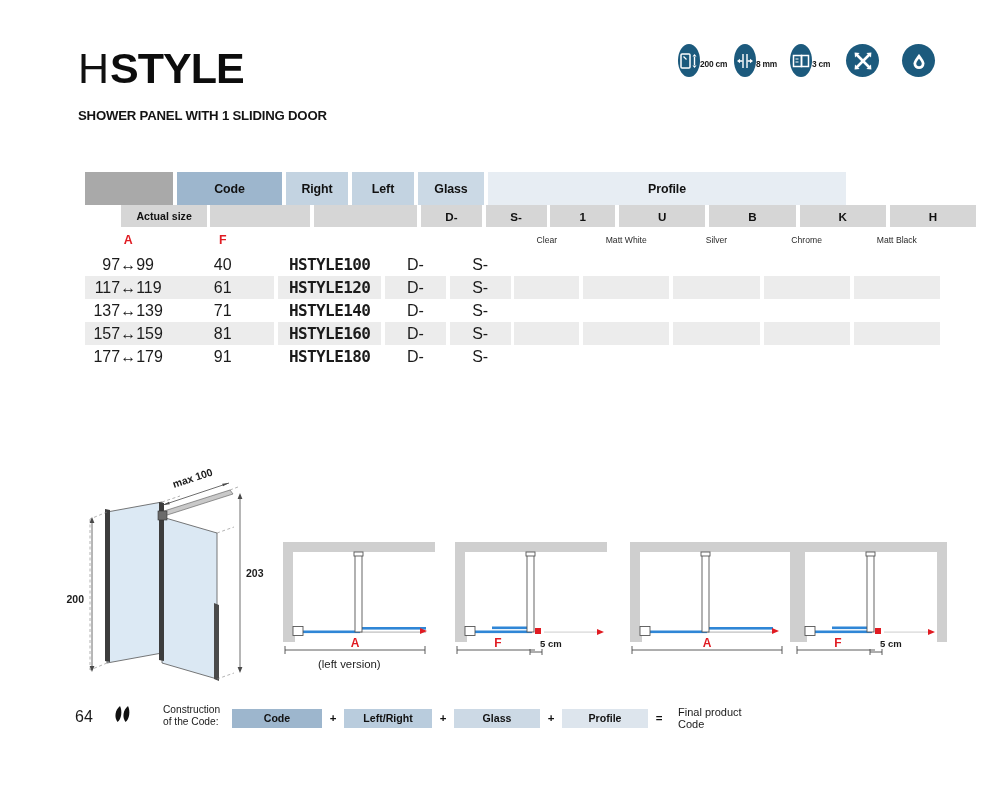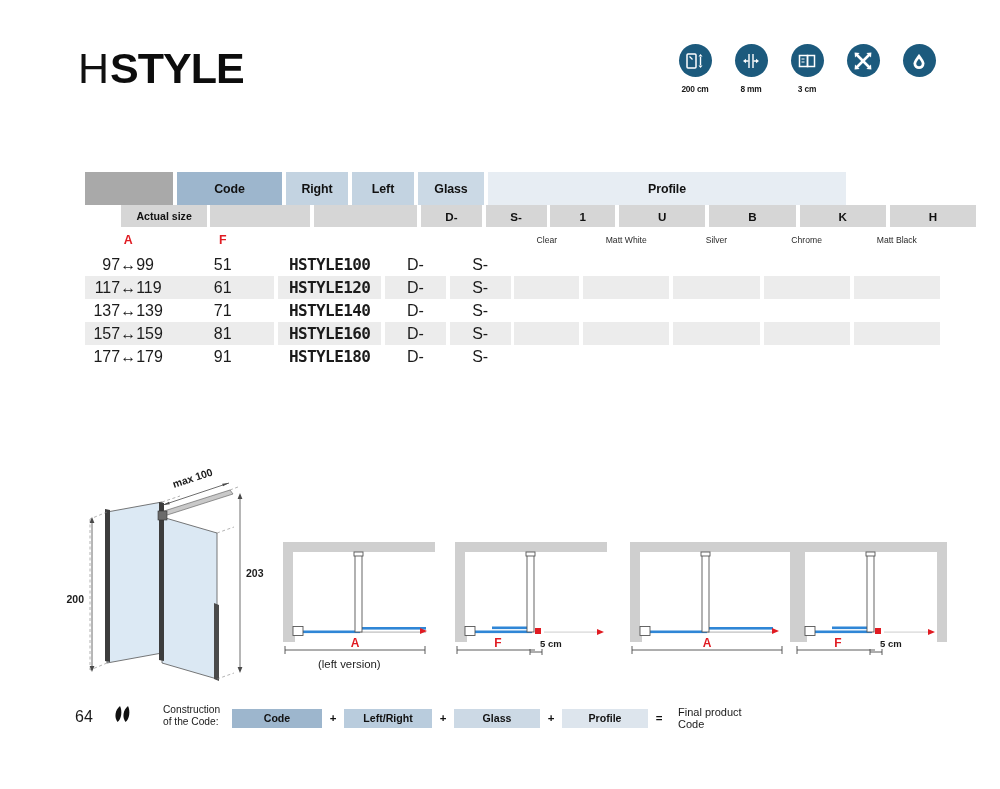--- a/index.html
+++ b/index.html
@@ -11,21 +11,21 @@
   .page{position:absolute;inset:0;}
 
   
   .title{position:absolute;left:78px;top:46px;font-size:43px;line-height:44px;letter-spacing:-0.5px;}
   .title .t-light{font-weight:300;color:#111;letter-spacing:1px;}
   .title .t-bold{font-weight:800;color:#0d0d0d;letter-spacing:-1px;}
   .subtitle{position:absolute;left:78px;top:108px;font-size:13.2px;font-weight:800;letter-spacing:-0.2px;color:#141414;}
 
   
   .icons{position:absolute;left:678px;top:44px;display:flex;gap:22px;}
-  .icon-item{width:34px;display:flex;flex-direction:column;align-items:center;}
+  .icon-item{width:34px;display:flex;flex-direction:row;align-items:center;}
   .icon-circle{width:33px;height:33px;border-radius:50%;background:#1c5a7d;display:flex;align-items:center;justify-content:center;}
   .icon-circle svg{display:block;}
   .icon-label{margin-top:7px;font-size:8.4px;font-weight:700;color:#1a1a1a;white-space:nowrap;letter-spacing:-0.2px;}
 
   
   .table{position:absolute;left:85px;top:172px;width:855px;}
   .trow{display:flex;width:100%;}
   .cell{box-sizing:border-box;display:flex;align-items:center;justify-content:center;}
 
   
@@ -85,20 +85,21 @@
   .eqlabel{margin-left:8px;font-size:11px;line-height:12.4px;color:#1a1a1a;}
 </style>
 </head>
 <body>
 
 <div class="page">
 
   <div class="title">
     <span class="t-light">H</span><span class="t-bold">STYLE</span>
   </div>
+  <div class="subtitle">SHOWER PANEL WITH 1 SLIDING DOOR</div>
 
   <div class="icons">
 
     <div class="icon-item">
       <div class="icon-circle">
         <svg width="22" height="22" viewBox="0 0 22 22">
           <rect x="3" y="4" width="9" height="14" rx="1" fill="none" stroke="#ffffff" stroke-width="1.5"></rect>
           <path d="M5.5 6.5 L8.5 9.5" stroke="#ffffff" stroke-width="1.2"></path>
           <path d="M16.5 4 l2 2.4 h-4 z" fill="#ffffff"></path>
           <path d="M16.5 18 l2 -2.4 h-4 z" fill="#ffffff"></path>
@@ -216,21 +217,21 @@
       <div class="cell matlabel c-prof">Silver</div>
       <div class="gap2"></div>
       <div class="cell matlabel c-prof">Chrome</div>
       <div class="gap2"></div>
       <div class="cell matlabel c-prof">Matt Black</div>
     </div>
 
     <div id="data-rows">
         <div class="trow data-row">
           <div class="cell c-a">97↔99</div>
-          <div class="cell c-f">51</div>
+          <div class="cell c-f">40</div>
           <div class="gap2"></div>
           <div class="cell c-code d-code">HSTYLE100</div>
           <div class="gap2"></div>
           <div class="cell c-rl">D-</div>
           <div class="gap2"></div>
           <div class="cell c-rl">S-</div>
           <div class="gap2"></div>
           <div class="cell c-glass"></div>
           <div class="gap2"></div>
           <div class="cell c-prof pcell"></div>

